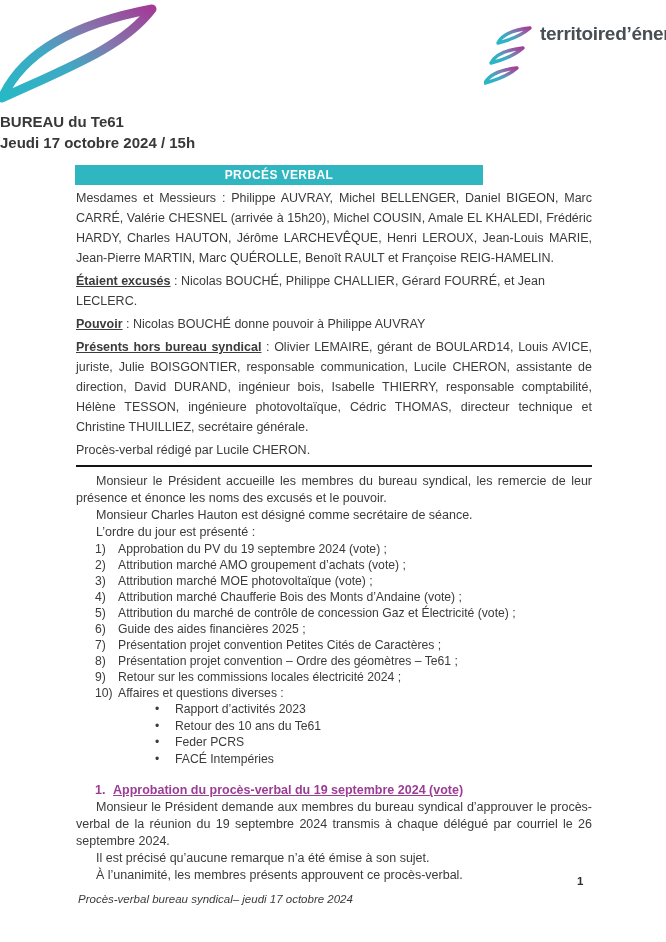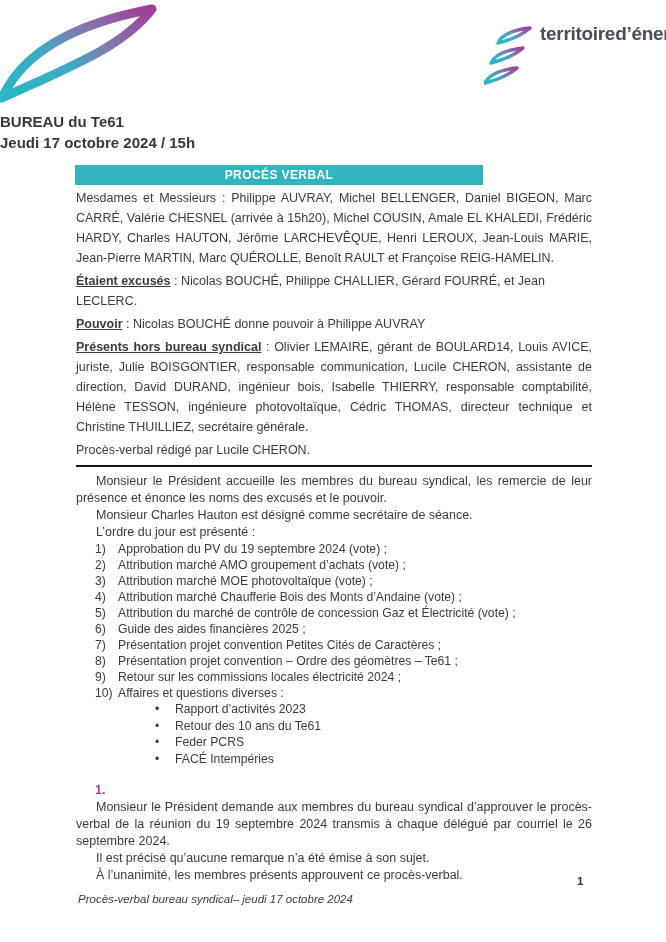--- a/index.html
+++ b/index.html
@@ -162,20 +162,21 @@
         </div>
       <div class="sub-item">
           <span class="bullet">•</span>
           <span>FACÉ Intempéries</span>
         </div>
     </div>
 
     <div class="section">
       <div class="sec-head">
         <span class="sec-num">1.</span>
+        <span class="sec-title">Approbation du procès-verbal du 19 septembre 2024 (vote)</span>
       </div>
       <p class="just indent">Monsieur le Président demande aux membres du bureau syndical d’approuver le procès-verbal de la réunion du 19 septembre 2024 transmis à chaque délégué par courriel le 26 septembre 2024.</p>
       <p class="indent">Il est précisé qu’aucune remarque n’a été émise à son sujet.</p>
       <p class="indent">À l’unanimité, les membres présents approuvent ce procès-verbal.</p>
     </div>
 
   </div>
 
   <div class="page-num">1</div>
   <div class="footer-text">Procès-verbal bureau syndical– jeudi 17 octobre 2024</div>

